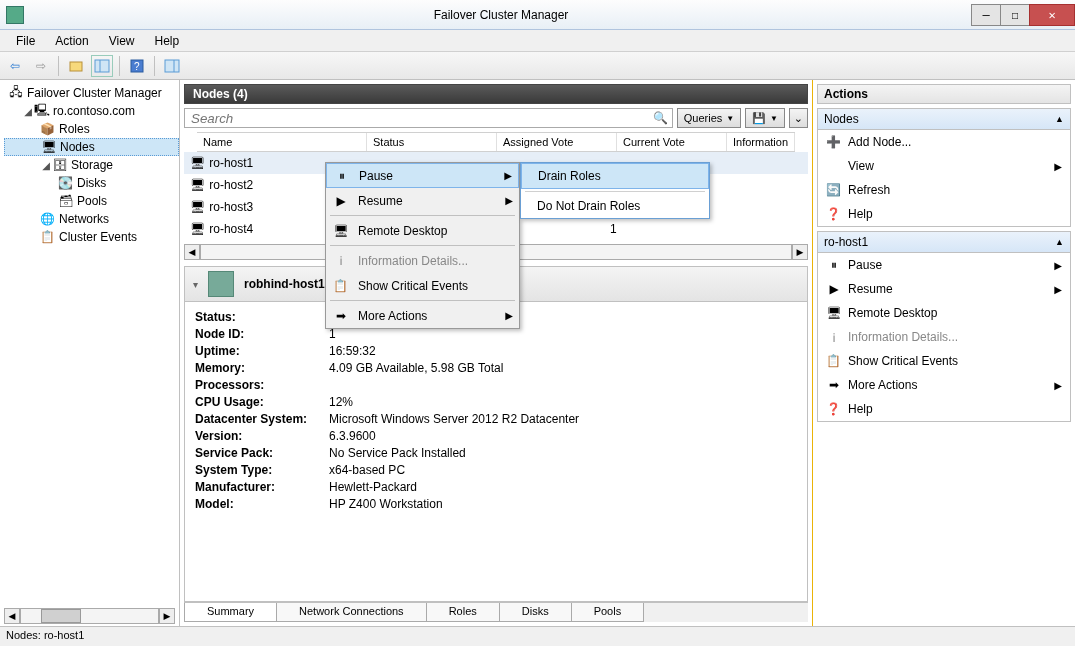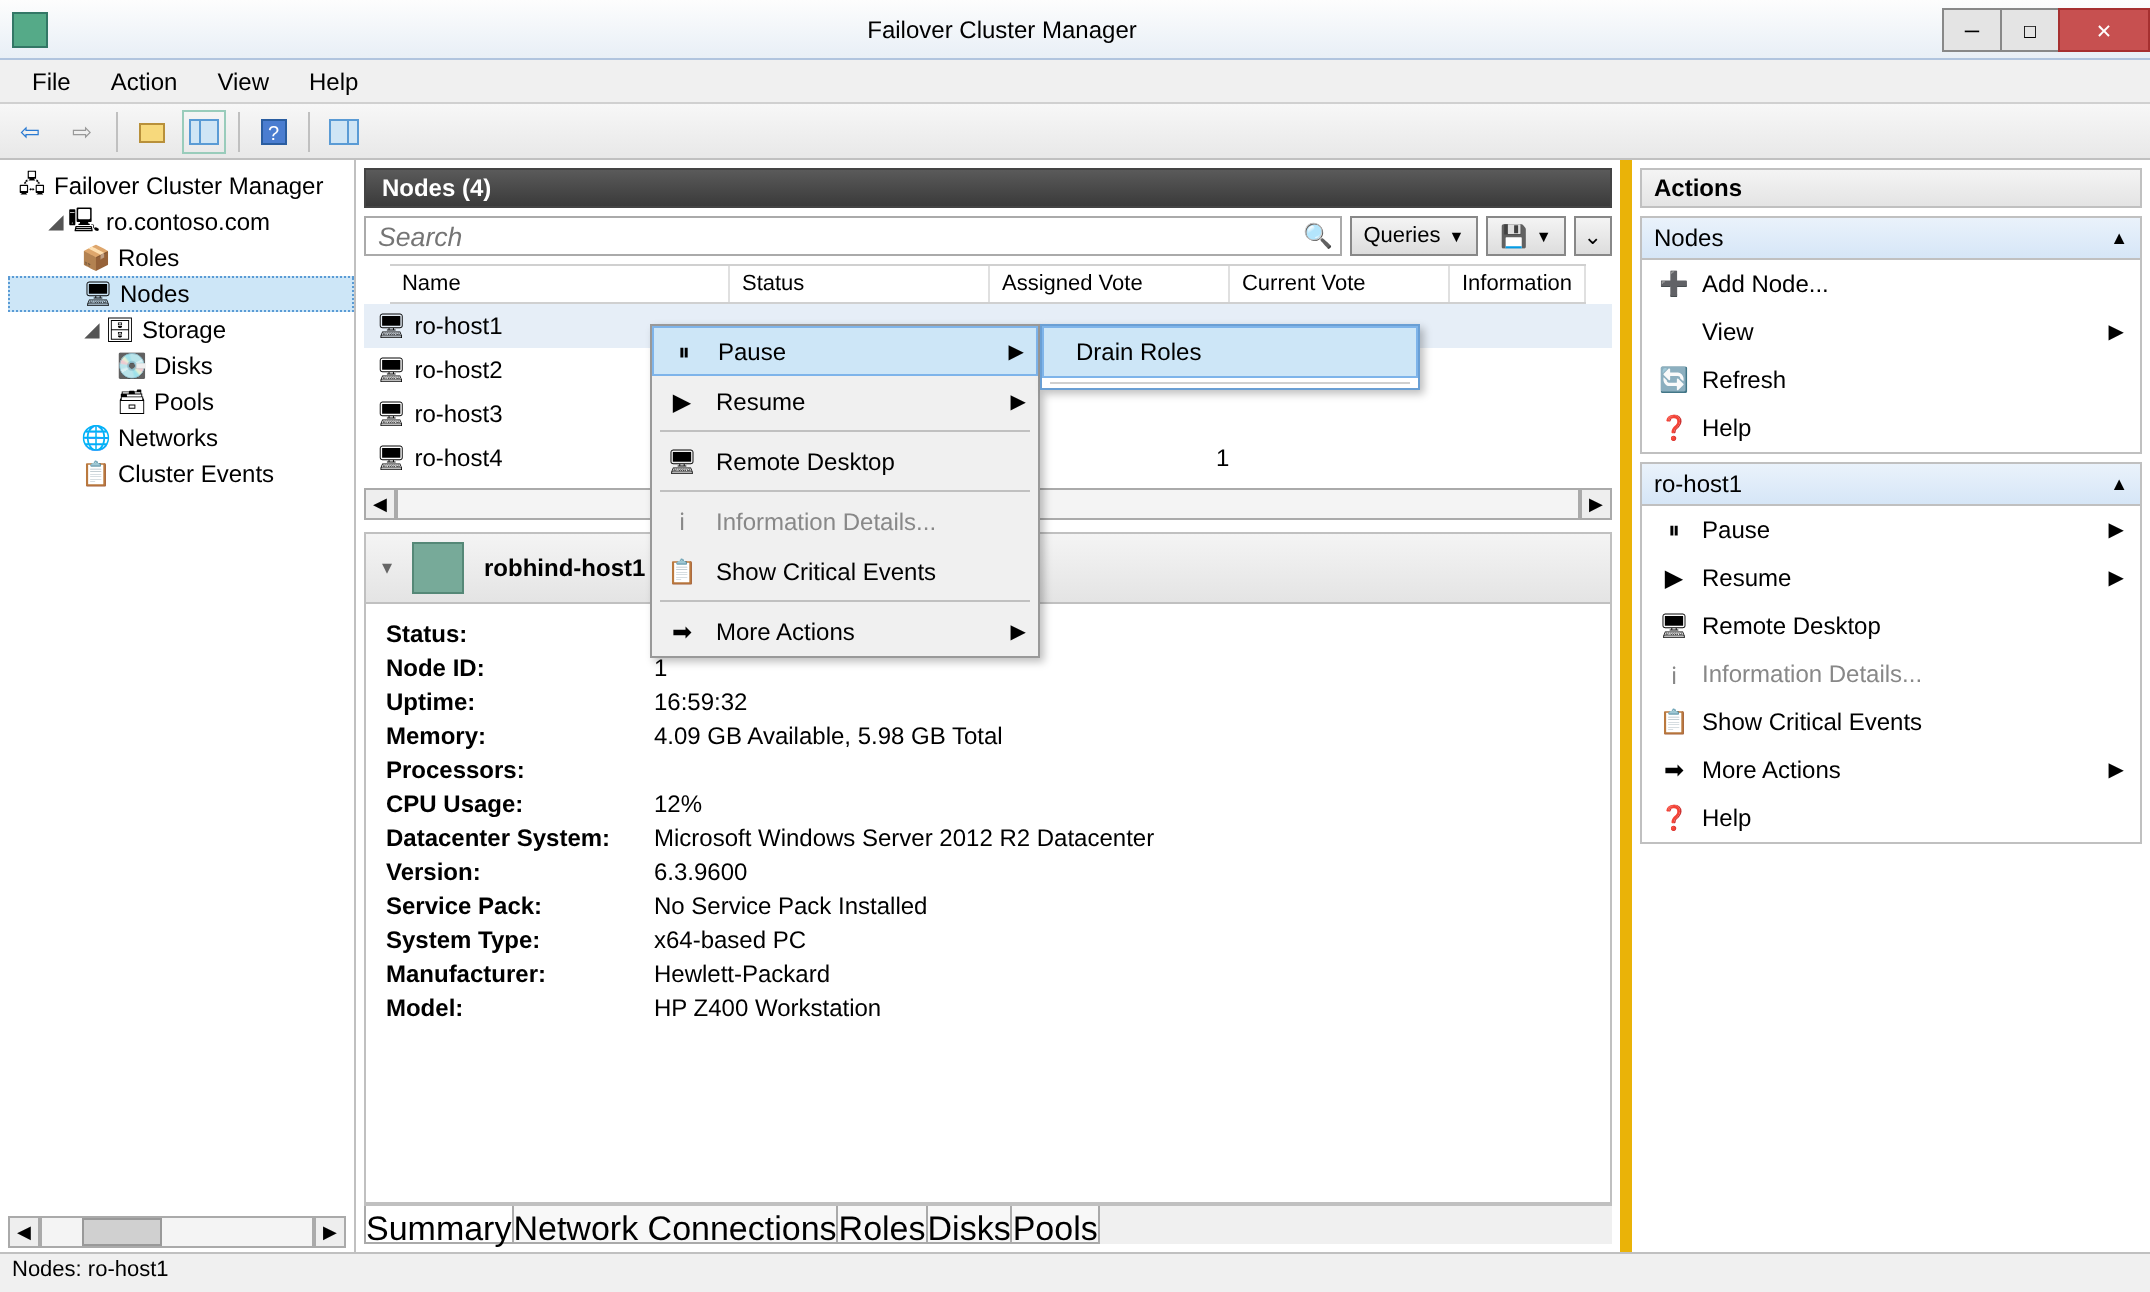--- a/index.html
+++ b/index.html
@@ -18,21 +18,21 @@
 .menubar .menu-item { padding: 2px 10px; cursor: default; }
 
 
 .toolbar { height: 28px; background: linear-gradient(to bottom,#f7f7f7,#e8e8e8); border-bottom: 1px solid #c0c0c0; display: flex; align-items: center; padding: 0 4px; gap: 4px; }
 .toolbar .tb-btn { width: 22px; height: 22px; border: 1px solid transparent; display: flex; align-items: center; justify-content: center; }
 .toolbar .sep { width: 1px; height: 20px; background: #c0c0c0; margin: 0 2px; }
 
 
 .main { display: flex; height: 546px; }
 .tree-pane { width: 206px; border-right: 1px solid #c0c0c0; padding: 4px 0; overflow: hidden; position: relative; }
-.center-pane { flex: 1; display: flex; flex-direction: column; border-right: 6px solid #eab308; }
+.center-pane { flex: 1; display: flex; flex-direction: column; border-right: 1px solid #eab308; }
 .actions-pane { width: 300px; display: flex; flex-direction: column; }
 
 
 .tree { padding-left: 4px; }
 .tree-node { display: flex; align-items: center; height: 18px; padding-left: 4px; white-space: nowrap; }
 .tree-node .toggle { width: 12px; text-align: center; color: #555; font-size: 10px; }
 .tree-node .icon { width: 16px; height: 16px; margin-right: 3px; display: inline-flex; align-items: center; justify-content: center; }
 .tree-node.selected { background: #cde6f7; border: 1px dotted #5a9bd5; }
 .indent-1 { padding-left: 18px; }
 .indent-2 { padding-left: 36px; }
@@ -73,21 +73,21 @@
 .details-header .chev { color:#666; font-size:10px;}
 .details-header .srv-icon { width:26px; height:26px; background:#7a9; border:1px solid #587;}
 .details-header .name { font-weight: bold; }
 .details-grid { padding: 8px 10px; }
 .details-grid .drow { display: flex; margin-bottom: 3px; }
 .details-grid .dlabel { width: 134px; font-weight: bold; }
 .details-grid .dval { flex: 1; }
 
 
 .bottom-tabs { height: 20px; background: #f0f0f0; border-top: 1px solid #c0c0c0; margin: 0 4px 4px 4px; display:flex; align-items:stretch; }
-.bottom-tabs .tab { border: 1px solid #aaa; border-top:none; padding: 2px 0; font-size: 17px; background:#f8f8f8; margin-right:-1px; }
+.bottom-tabs .tab { border: 1px solid #aaa; border-top:none; padding: 2px 22px; font-size: 11px; background:#f8f8f8; margin-right:-1px; }
 .bottom-tabs .tab.active { background:#fff; }
 
 
 .actions-header { height: 20px; background: linear-gradient(to bottom,#f4f4f4,#e4e4e4); border: 1px solid #c0c0c0; margin: 4px 4px 0 4px; padding: 2px 6px; font-weight: bold; }
 .actions-section { margin: 4px 4px 0 4px; border: 1px solid #c0c0c0; }
 .actions-section .sec-title { background: linear-gradient(to bottom,#eaf2fb,#d6e6f7); padding: 3px 6px; border-bottom: 1px solid #c0c0c0; display:flex; justify-content: space-between; align-items:center; }
 .actions-section .sec-title .collapse-tri { font-size:9px; }
 .action-item { display: flex; align-items: center; padding: 4px 8px; gap: 6px; }
 .action-item.disabled { color: #888; }
 .action-item .arrow-r { margin-left: auto; font-size: 10px; }
@@ -445,13 +445,14 @@
   <div class="ctx-item">
       <span class="cicon">➡</span>
       <span>More Actions</span>
       <span class="arrow-r">▶</span>
     </div>
 </div>
 
 <div class="submenu" style="left:520px; top:162px; width:190px;">
   <div class="sub-item highlight"><span>Drain Roles</span></div>
   <div class="ctx-sep"></div>
+  <div class="sub-item"><span>Do Not Drain Roles</span></div>
 </div>
 
 </body></html>

